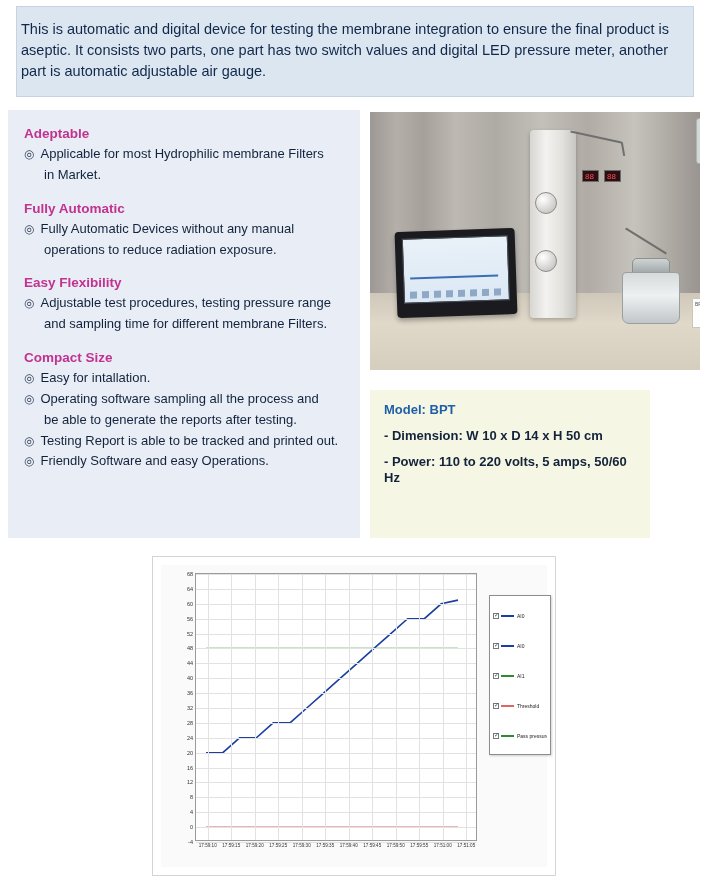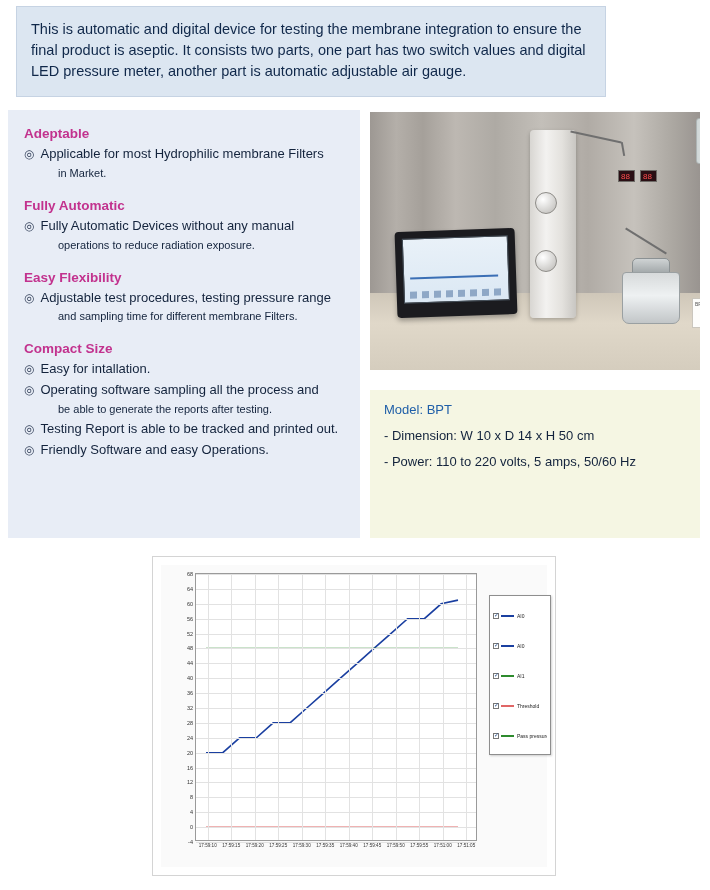--- a/index.html
+++ b/index.html
@@ -12,22 +12,22 @@
   .page {
     position: relative;
     width: 710px; height: 890px;
     overflow: hidden;
   }
 
   
   .intro {
     position: absolute;
     left: 16px; top: 6px;
-    width: 590px;
-    padding: 12px 14px 14px 14px;
+    width: 678px;
+    padding: 12px 14px 14px 4px;
     background: #dce6f1;
     border: 1px solid #c6d3e3;
     color: #10284a;
     font-size: 14.5px;
     line-height: 1.45;
   }
 
   
   .features {
     position: absolute;
@@ -53,24 +53,24 @@
     margin: 0 0 2px 0;
   }
   .feat-bullet {
     color: #2d3b55;
     font-size: 12px;
     margin-right: 6px;
     line-height: 1.5;
   }
   .feat-text { flex: 1; }
   .feat-cont {
-    font-size: 11px;
+    font-size: 13px;
     color: #13233c;
     line-height: 1.45;
-    margin-left: 34px;
+    margin-left: 20px;
   }
 
   
   .photo {
     position: absolute;
     left: 370px; top: 112px;
     width: 330px; height: 258px;
     overflow: hidden;
     background: #b9b2ac;
   }
@@ -120,21 +120,21 @@
     border: 1px solid #aeb5b5;
     border-radius: 3px;
   }
   .ph-knob {
     position: absolute; width: 22px; height: 22px; border-radius: 50%;
     background: radial-gradient(circle at 35% 32%, #fff, #b9b7b3);
     border: 1px solid #8e8c88;
   }
   .ph-led {
     position: absolute; width: 17px; height: 12px;
-    background: #2a0f14; border: 1px solid #6d6b67; margin-left: 36px;
+    background: #2a0f14; border: 1px solid #6d6b67;
   }
   .ph-led i {
     position: absolute; left: 2px; top: 2px;
     font-style: normal; color: #ff4d4d; font-size: 8px; line-height: 8px;
   }
   .ph-jar {
     position: absolute; left: 252px; top: 160px; width: 58px; height: 52px;
     background: linear-gradient(180deg,#d7dadb 0%, #eef1f2 45%, #c2c6c8 100%);
     border: 1px solid #9aa0a2;
     border-radius: 4px 4px 7px 7px;
@@ -152,26 +152,27 @@
   .ph-label {
     position: absolute; left: 162px; top: 168px; width: 30px; height: 30px;
     background: #fdfdfb; border: 1px solid #cac6bd; font-size: 5px; color: #555;
     padding: 2px;
   }
 
   
   .specs {
     position: absolute;
     left: 370px; top: 390px;
-    width: 330px; height: 148px;
+    width: 280px; height: 148px;
     background: #f5f6e3;
     padding: 12px 14px;
     color: #13233c;
     font-size: 13px;
     line-height: 1.25;
+    font-weight: bold;
   }
   .spec-model { color: #1f5fa8; margin-bottom: 10px; }
   .spec-item { margin-bottom: 9px; }
 
   
   .chart-wrap {
     position: absolute;
     left: 152px; top: 556px;
     width: 404px; height: 320px;
     background: #ffffff;

